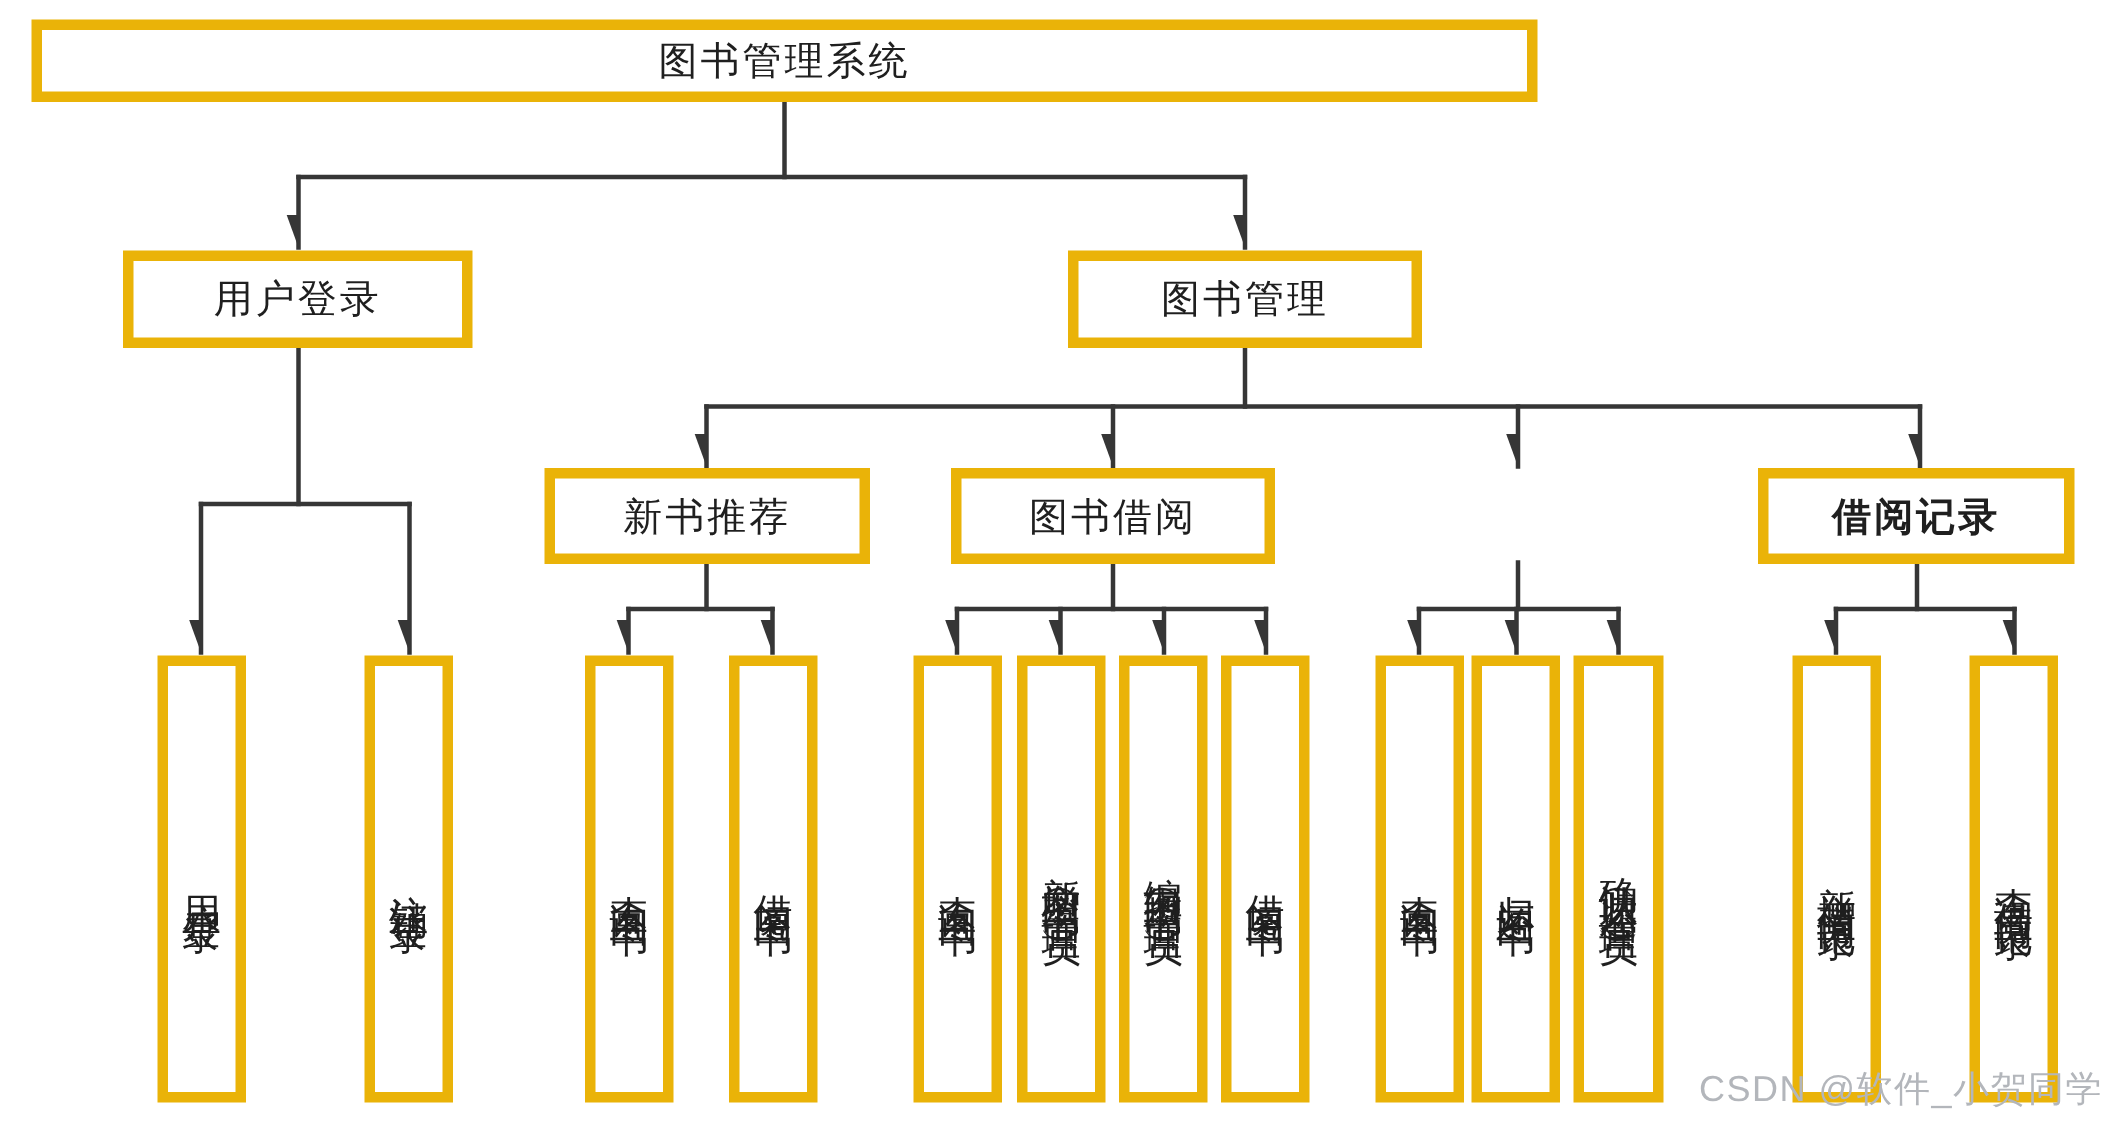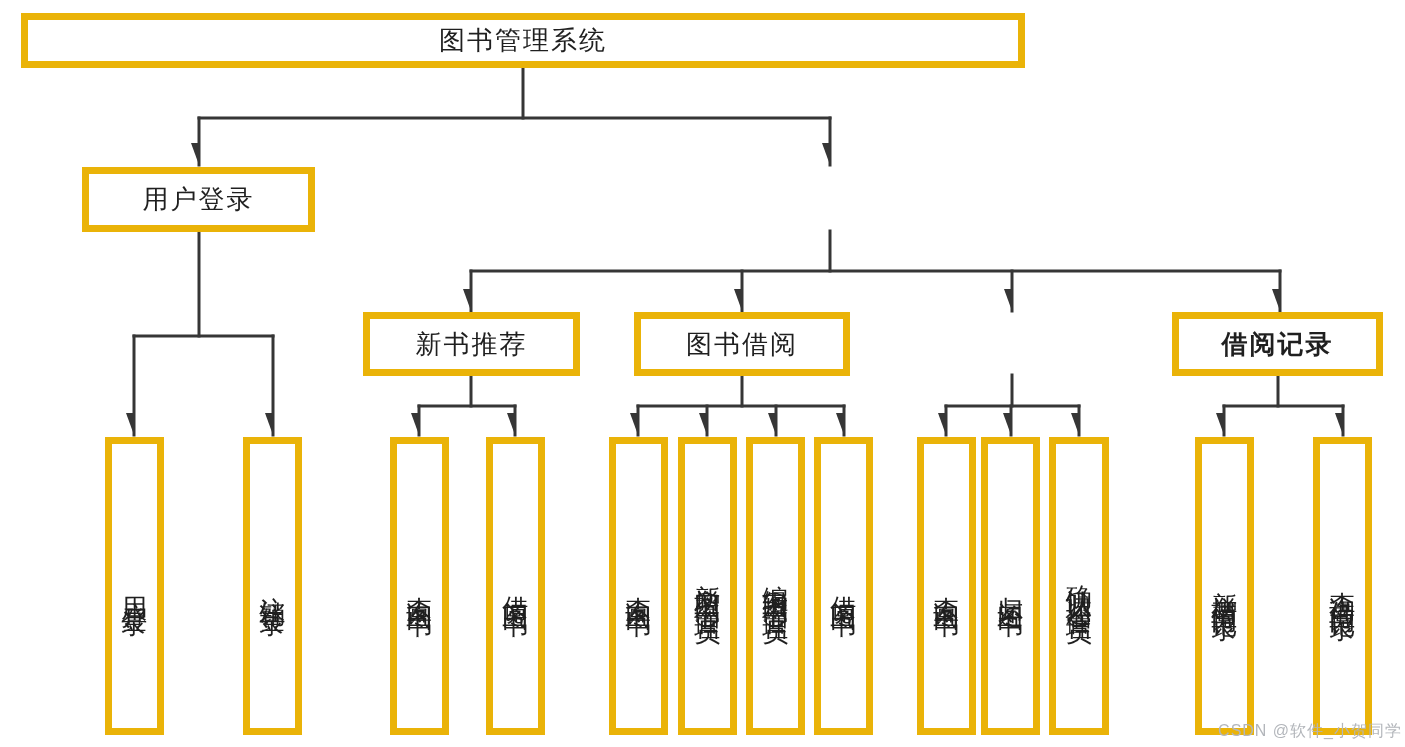--- a/index.html
+++ b/index.html
@@ -15,21 +15,21 @@
     box-sizing:border-box;display:flex;align-items:center;justify-content:center;
     z-index:2;
   }
   .hlabel{font-size:26px;letter-spacing:2px;white-space:nowrap;}
   .vlabel{
     writing-mode:vertical-rl;text-orientation:mixed;
     font-size:26px;letter-spacing:5px;line-height:1.1;white-space:nowrap;
   }
   .watermark{
     position:absolute;right:3px;bottom:5px;z-index:6;
-    font-size:16px;letter-spacing:1px;color:#b3b6bb;white-space:nowrap;
+    font-size:24px;letter-spacing:1px;color:#b3b6bb;white-space:nowrap;
   }
 </style>
 </head>
 <body>
 
 <div class="canvas">
 
   <svg class="connectors" width="1405" height="747" viewBox="0 0 1405 747">
     <defs>
       <marker id="arr" markerUnits="userSpaceOnUse" markerWidth="24" markerHeight="18" refX="22" refY="0" orient="auto">
@@ -80,20 +80,23 @@
     </g>
   </svg>
 
   <div class="box" style="left:21px;top:13px;width:1004px;height:55px;">
     <span class="hlabel">图书管理系统</span>
   </div>
 
   <div class="box" style="left:82px;top:167px;width:233px;height:65px;">
     <span class="hlabel">用户登录</span>
   </div>
+  <div class="box" style="left:712px;top:167px;width:236px;height:65px;">
+    <span class="hlabel">图书管理</span>
+  </div>
 
   <div class="box" style="left:634px;top:312px;width:216px;height:64px;">
     <span class="hlabel">图书借阅</span>
   </div>
   <div class="box" style="left:363px;top:312px;width:217px;height:64px;">
     <span class="hlabel">新书推荐</span>
   </div>
   <div class="box" style="left:1172px;top:312px;width:211px;height:64px;font-weight:bold;">
     <span class="hlabel">借阅记录</span>
   </div>

